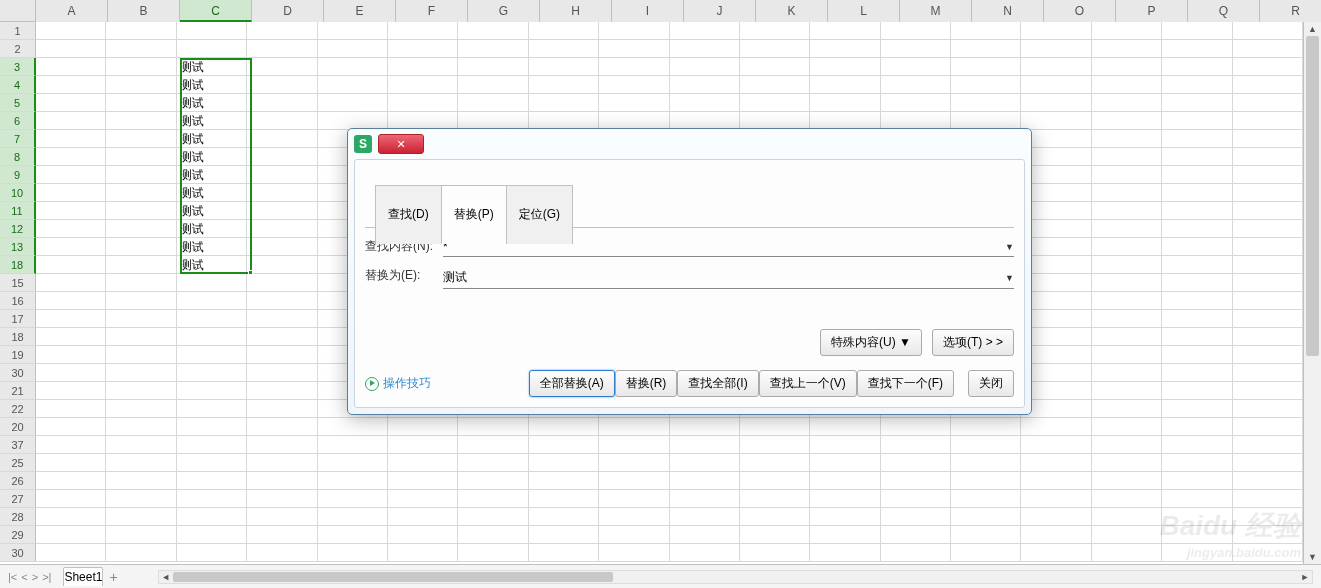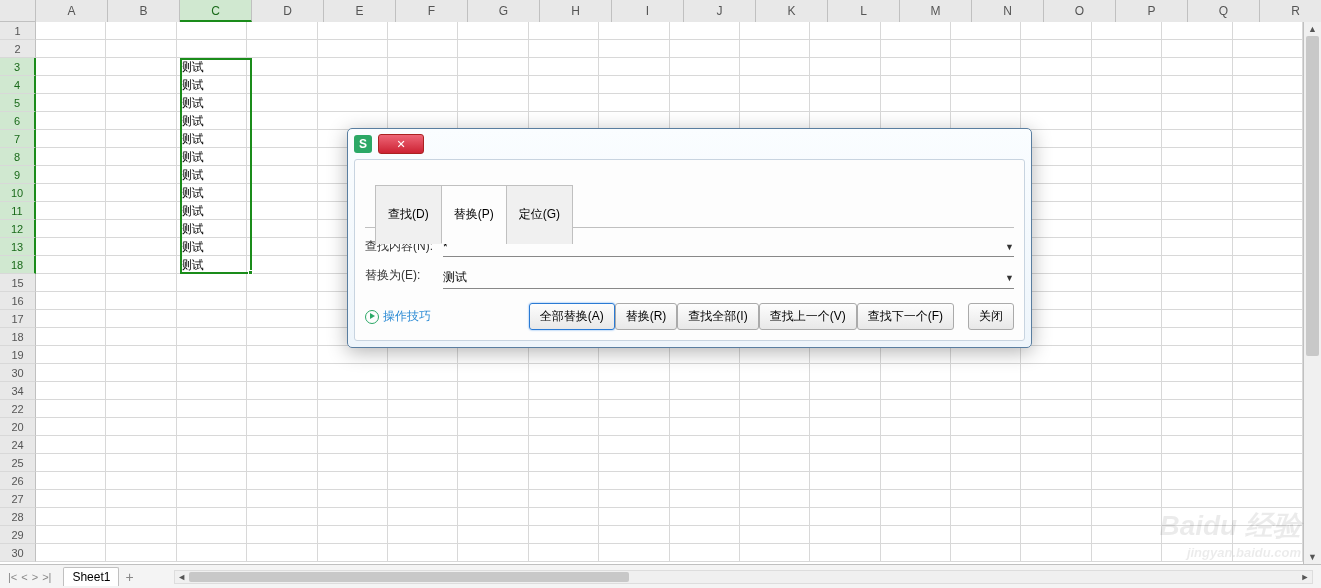--- a/index.html
+++ b/index.html
@@ -29,21 +29,21 @@
 .vscroll { position: absolute; right: 0; top: 22px; bottom: 24px; width: 18px; background: #f0f0f0; border-left: 1px solid #c0c0c0; }
 .vscroll .thumb { position: absolute; top: 14px; left: 2px; right: 2px; height: 320px; background: #c8c8c8; border-radius: 2px; }
 .vscroll .arrow { position: absolute; left: 0; right: 0; height: 14px; text-align: center; font-size: 9px; color: #555; line-height: 14px; }
 .vscroll .arrow.up { top: 0; }
 .vscroll .arrow.dn { bottom: 0; }
 
 
 .bottom { position: absolute; left: 0; right: 0; bottom: 0; height: 24px; background: #f4f4f4; border-top: 1px solid #c0c0c0; display: flex; align-items: center; }
 .sheet-nav { display: flex; gap: 4px; padding: 0 8px; }
 .sheet-nav span { font-size: 11px; color: #888; cursor: pointer; }
-.sheet-tab { padding: 2px 8px; font-size: 12px; background: #fff; border: 1px solid #c0c0c0; border-bottom: none; border-radius: 2px 2px 0 0; margin-left: 4px; }
+.sheet-tab { padding: 2px 0; font-size: 12px; background: #fff; border: 1px solid #c0c0c0; border-bottom: none; border-radius: 2px 2px 0 0; margin-left: 4px; }
 .add-sheet { margin-left: 6px; font-size: 14px; color: #888; cursor: pointer; }
 .hscroll { flex: 1; height: 14px; background: #f0f0f0; margin: 0 8px 0 40px; border: 1px solid #ddd; position: relative; }
 .hscroll .thumb { position: absolute; left: 14px; top: 1px; bottom: 1px; width: 440px; background: #c8c8c8; border-radius: 2px; }
 .hscroll .arrow { position: absolute; top: 0; bottom: 0; width: 14px; text-align: center; font-size: 9px; color: #555; line-height: 12px; }
 .hscroll .arrow.lt { left: 0; }
 .hscroll .arrow.rt { right: 0; }
 
 
 .dialog { position: absolute; left: 347px; top: 128px; width: 685px; background: linear-gradient(#fafdff,#eef5fb); border: 1px solid #5a7ea0; border-radius: 5px; box-shadow: 0 4px 20px rgba(0,0,0,.3); }
 .dlg-title { height: 30px; display: flex; align-items: center; padding: 0 6px; }
@@ -110,24 +110,24 @@
     <div class="row-h sel">11</div>
     <div class="row-h sel">12</div>
     <div class="row-h sel">13</div>
     <div class="row-h sel">18</div>
     <div class="row-h">15</div>
     <div class="row-h">16</div>
     <div class="row-h">17</div>
     <div class="row-h">18</div>
     <div class="row-h">19</div>
     <div class="row-h">30</div>
-    <div class="row-h">34</div>
+    <div class="row-h">21</div>
     <div class="row-h">22</div>
     <div class="row-h">20</div>
-    <div class="row-h">24</div>
+    <div class="row-h">37</div>
     <div class="row-h">25</div>
     <div class="row-h">26</div>
     <div class="row-h">27</div>
     <div class="row-h">28</div>
     <div class="row-h">29</div>
     <div class="row-h">30</div>
   </div>
 
 <div class="grid">
     <div class="grid-row">
@@ -776,20 +776,24 @@
         <span class="dd">▼</span>
       </div>
     </div>
     <div class="form-row">
       <label>替换为(E):</label>
       <div class="field">
         <span class="val">测试</span>
         <span class="dd">▼</span>
       </div>
     </div>
+    <div class="opts-row">
+      <div class="btn">特殊内容(U) ▼</div>
+      <div class="btn">选项(T) &gt; &gt;</div>
+    </div>
     <div class="actions-row">
       <div class="tips">
         <span class="play"></span>
         <span>操作技巧</span>
       </div>
       <div class="btn focus">全部替换(A)</div>
       <div class="btn">替换(R)</div>
       <div class="btn">查找全部(I)</div>
       <div class="btn">查找上一个(V)</div>
       <div class="btn">查找下一个(F)</div>

